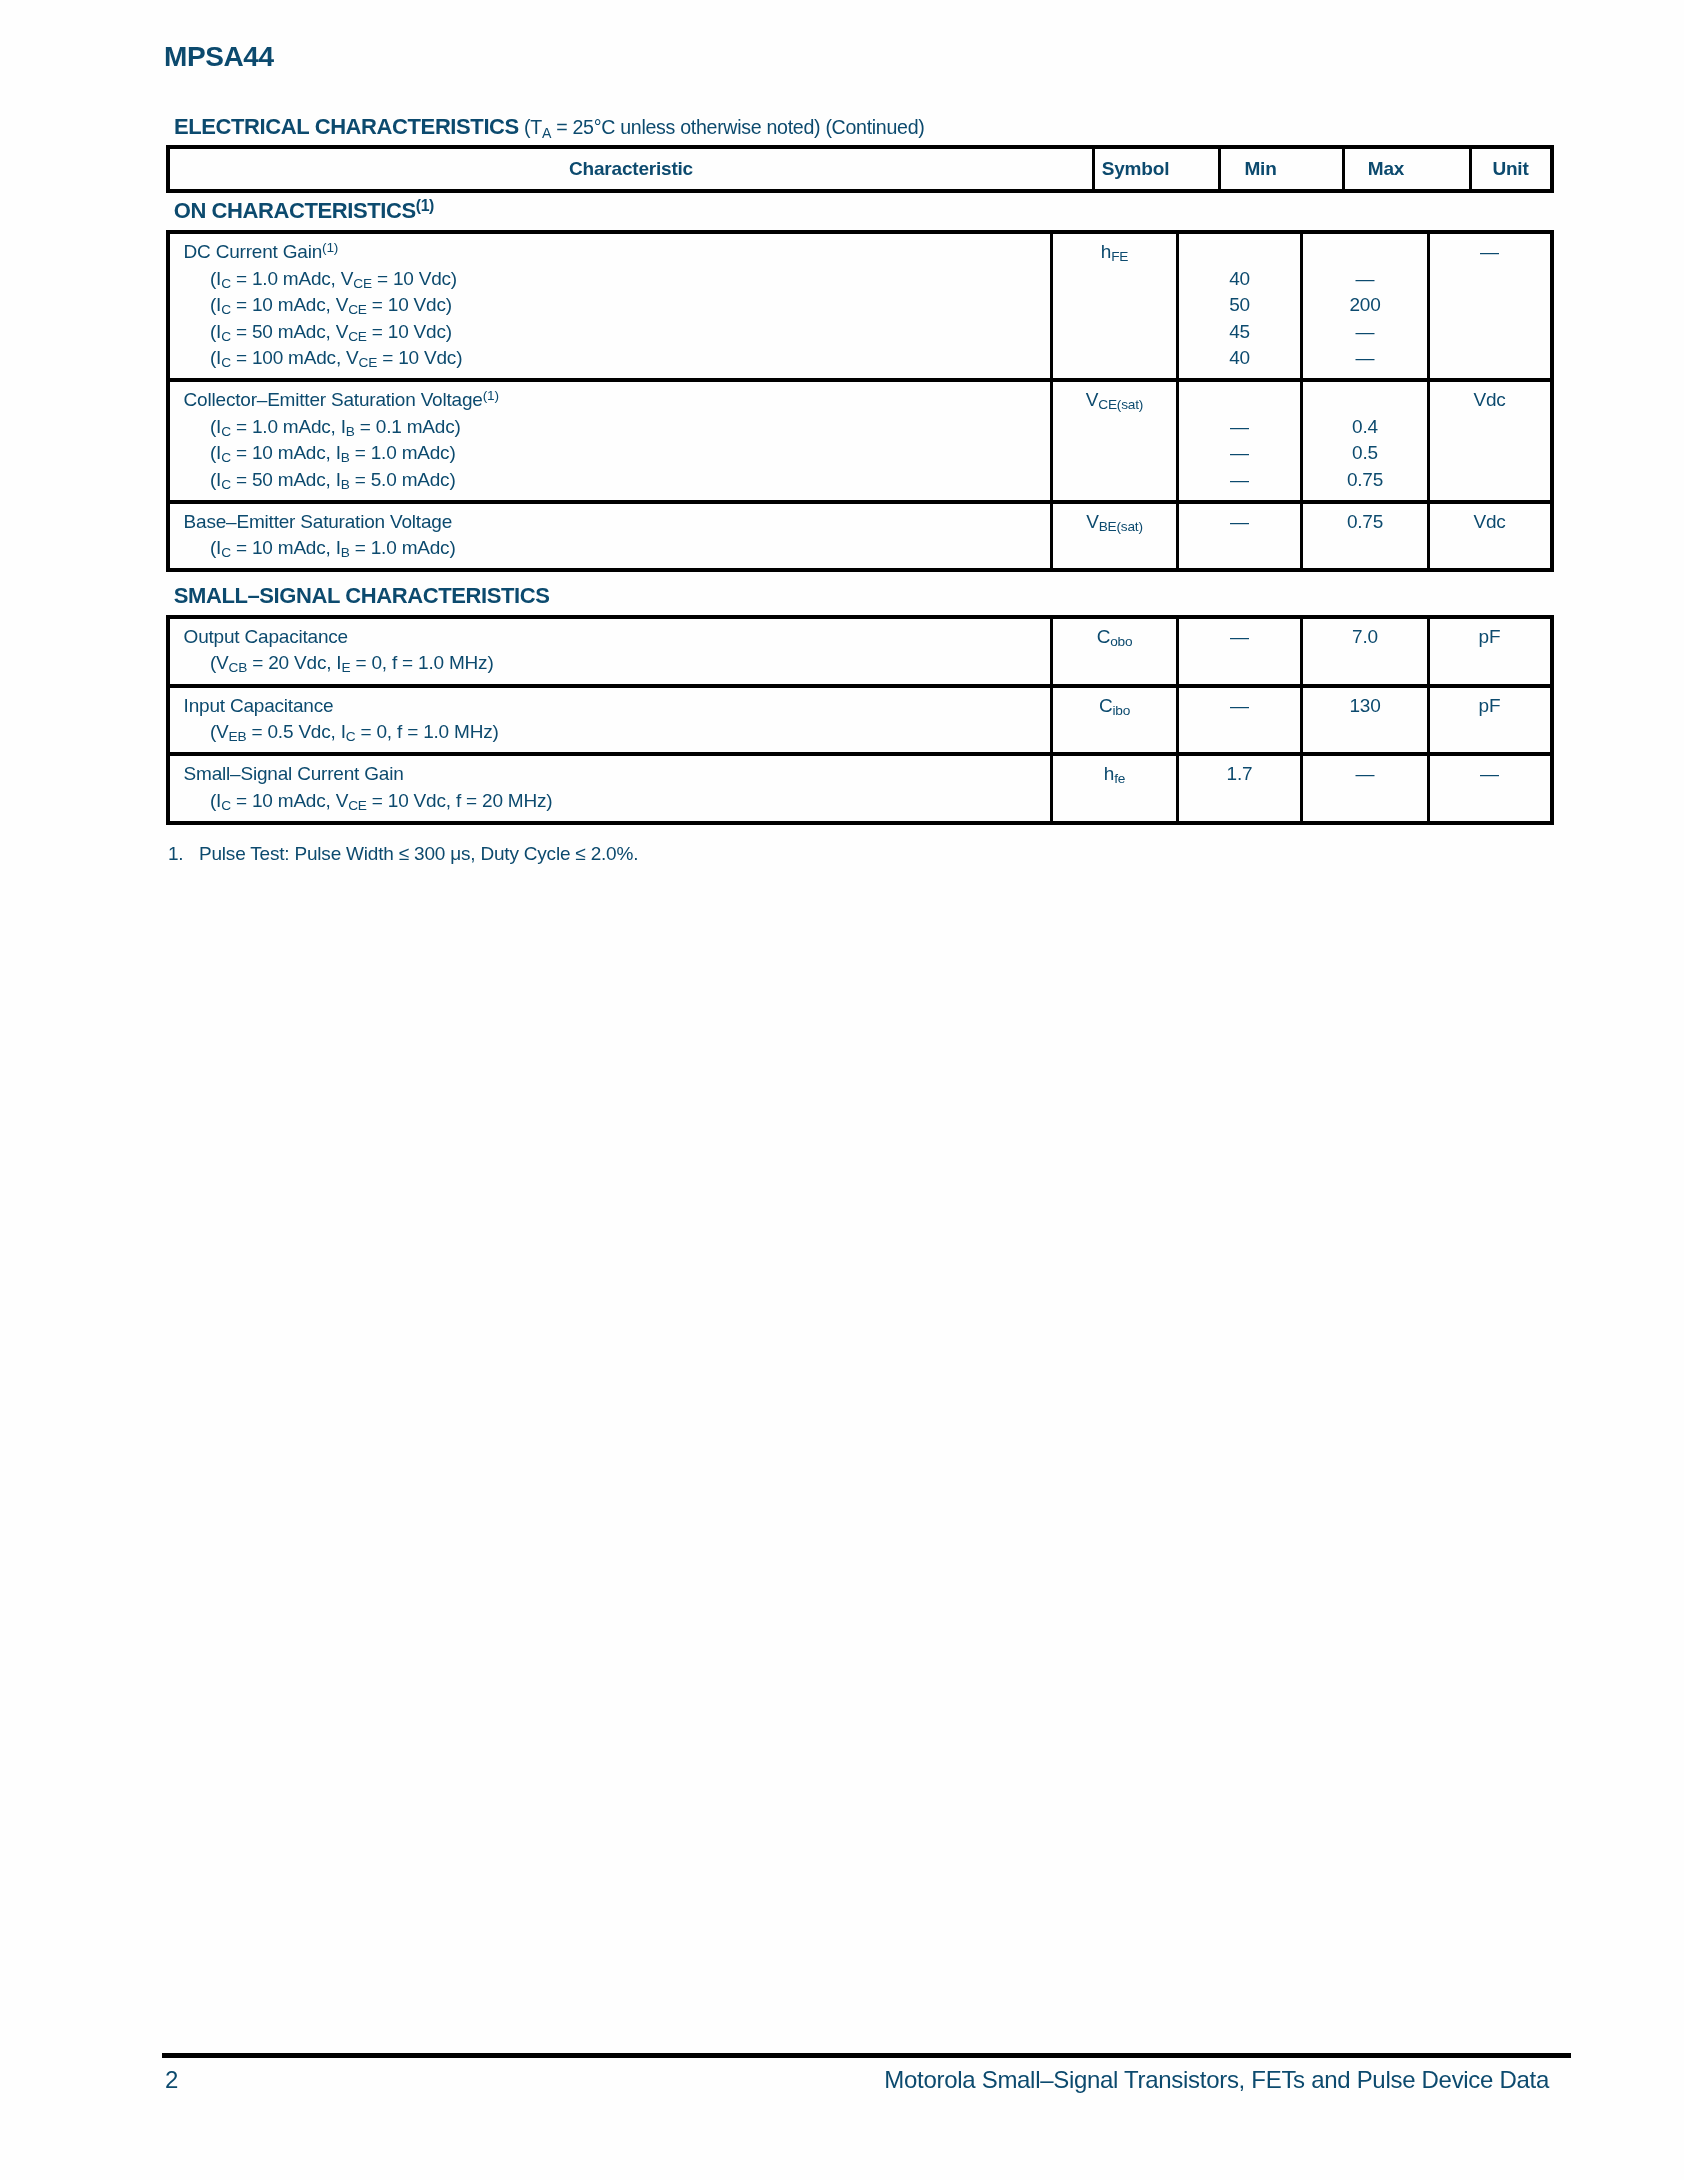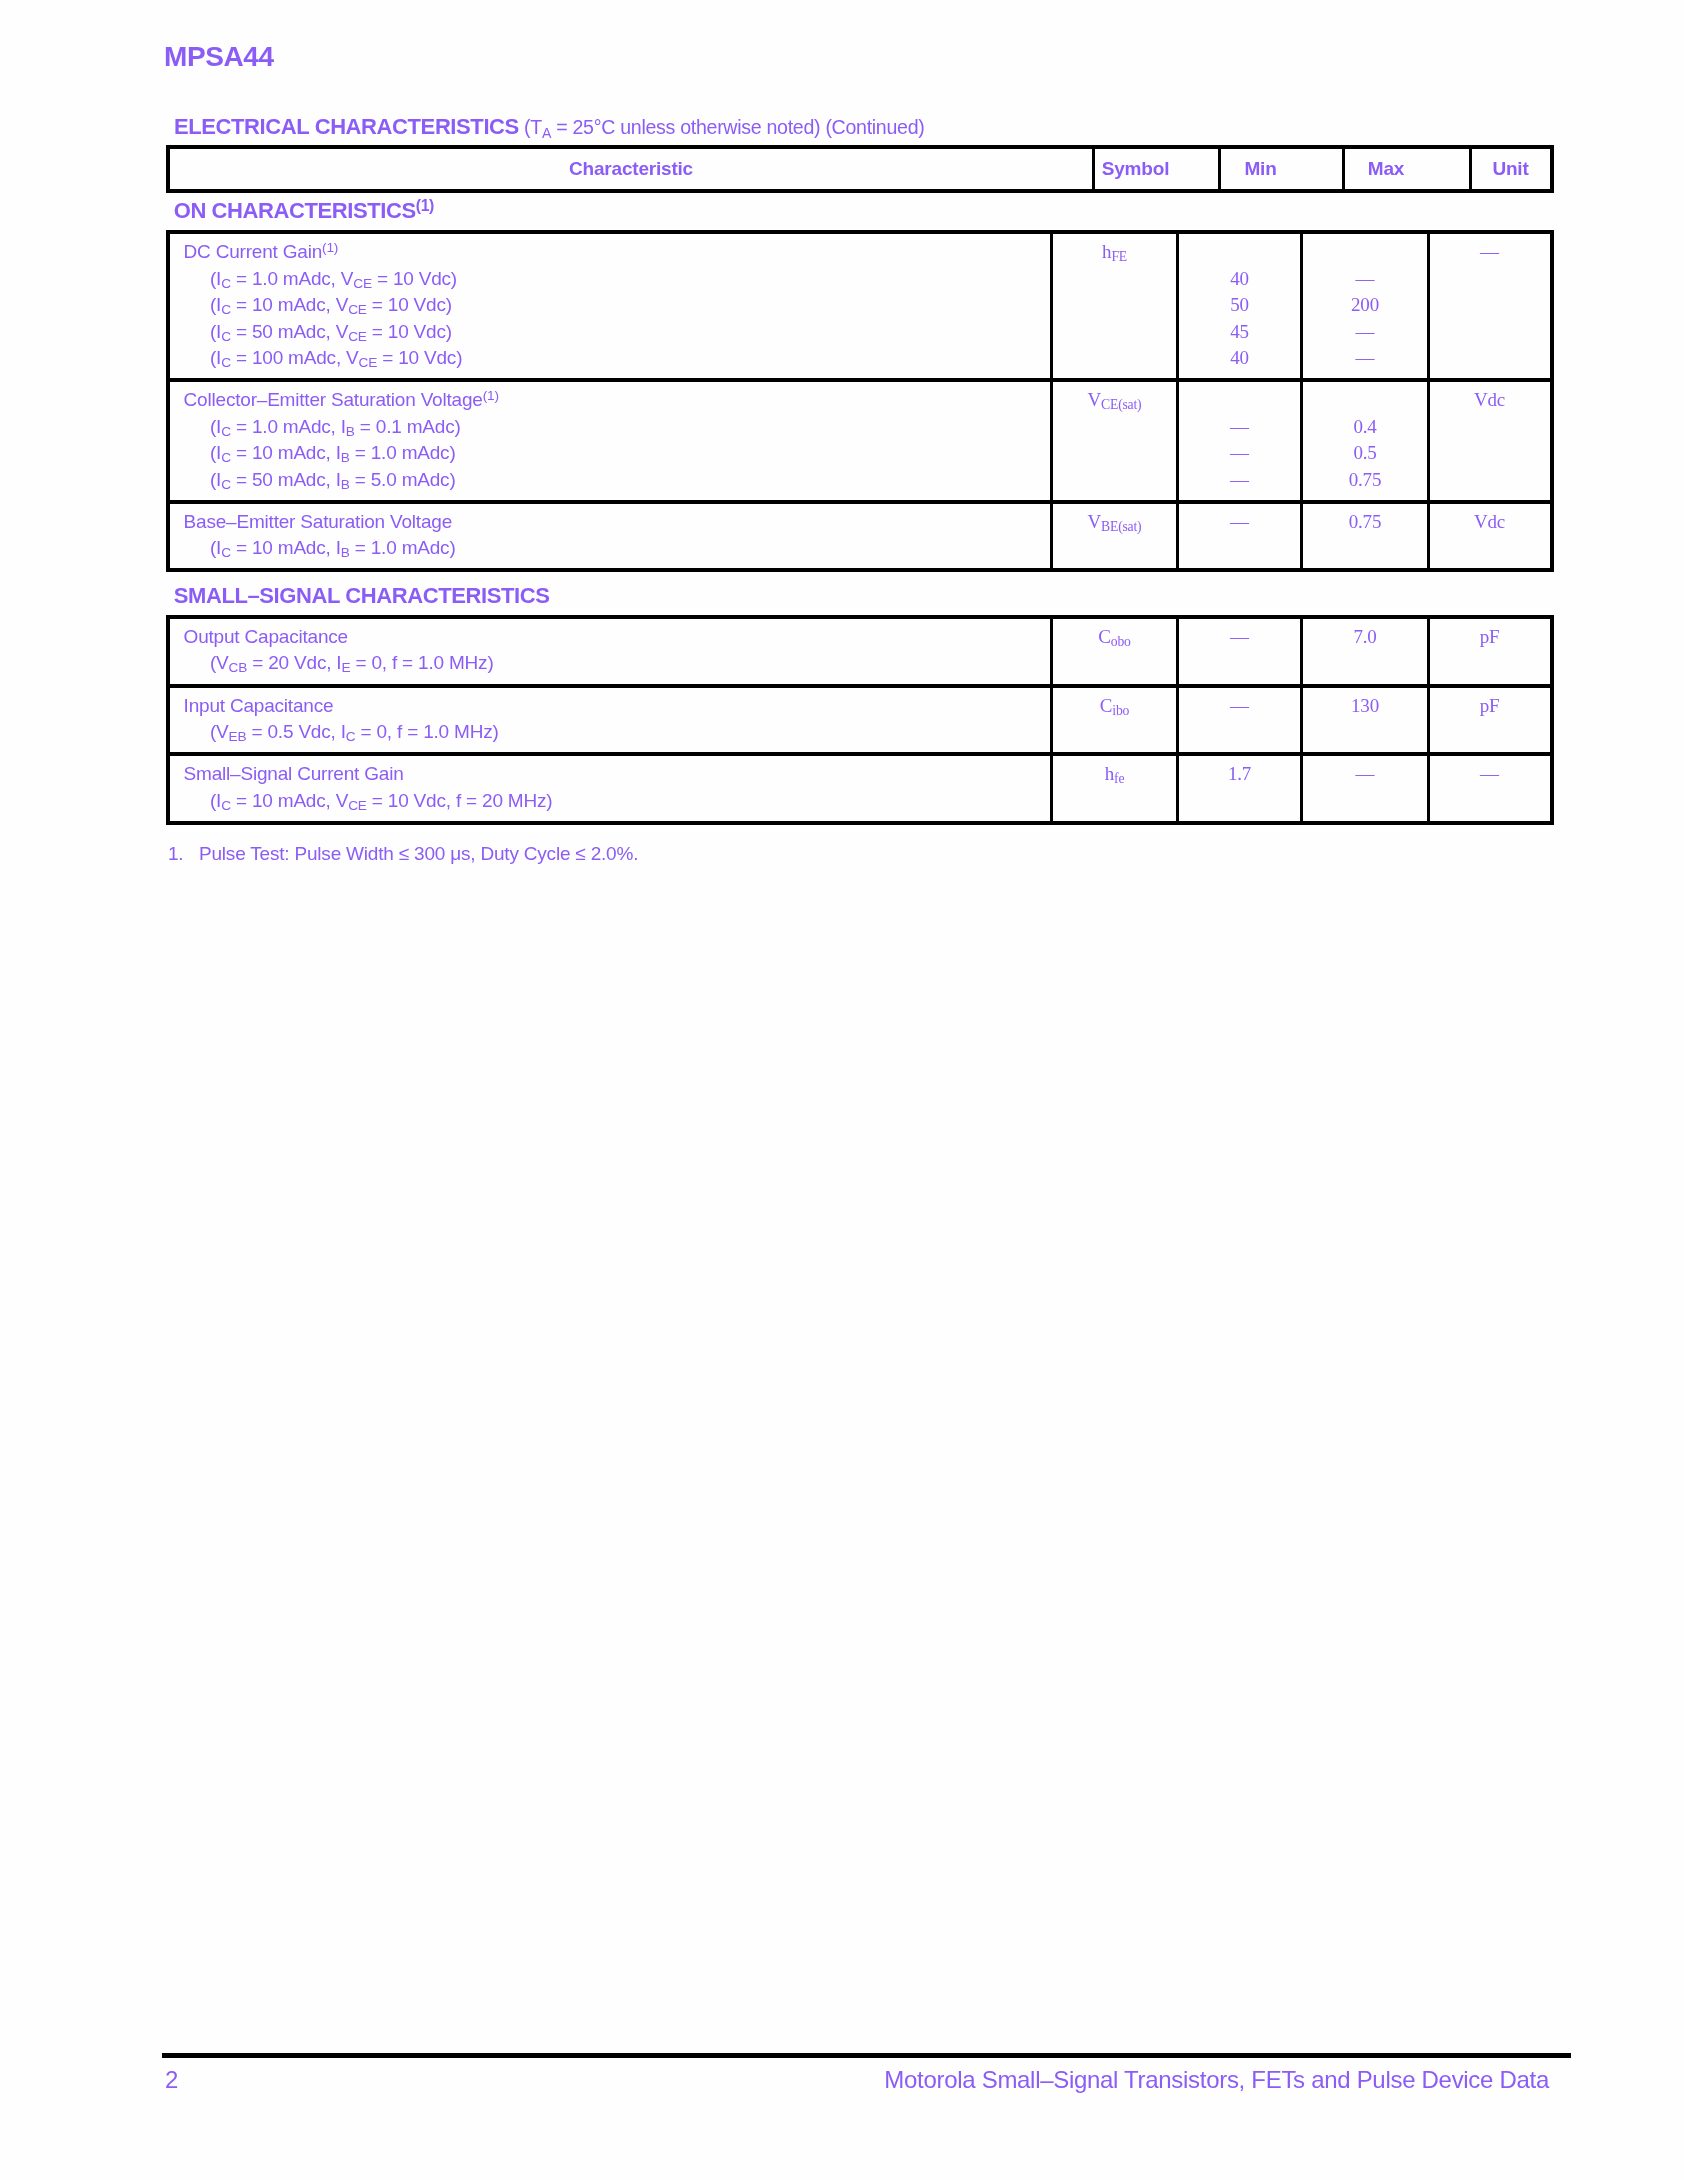--- a/index.html
+++ b/index.html
@@ -3,21 +3,21 @@
 <meta charset="utf-8">
 <style>
   * { box-sizing: border-box; margin: 0; padding: 0; }
   html, body { background: #ffffff; }
   .page {
     position: relative;
     width: 1685px;
     height: 2181px;
     background: #fefefe;
     font-family: "Liberation Sans", sans-serif;
-    color: #8b5cf6;
+    color: #0c4a6e;
     overflow: hidden;
   }
   
   .part-number {
     position: absolute; left: 164px; top: 41px;
     font-size: 28px; font-weight: bold; letter-spacing: -0.4px;
   }
   .ec-heading {
     position: absolute; left: 174px; top: 114px;
     font-size: 19.6px; letter-spacing: -0.3px; white-space: nowrap;
@@ -48,21 +48,21 @@
   }
   .tbl { border: 4.3px solid #000; margin-bottom: 10.2px; background: #fefefe; }
   .row { display: grid; grid-template-columns: 880px 126px 124px 127px 122px; }
   .row + .row { border-top: 4.3px solid #000; }
   .cell { padding-top: 5.1px; padding-bottom: 6.8px; font-size: 19px; letter-spacing: -0.2px; }
   .cell + .cell { border-left: 3.4px solid #000; }
   .c-char { padding-left: 13.6px; }
   .tline { line-height: 26.4px; height: 26.4px; white-space: nowrap; }
   .cond  { line-height: 26.4px; height: 26.4px; padding-left: 26.4px; white-space: nowrap; }
   .c-val { text-align: center; }
-  .vline { line-height: 26.4px; height: 26.4px; font-family: Liberation Serif, serif; }
+  .vline { line-height: 26.4px; height: 26.4px; }
 
   
   .footnote {
     position: absolute; left: 168px; top: 843px;
     font-size: 19px; letter-spacing: -0.2px;
     display: flex; white-space: nowrap;
   }
   .footnote .fn-num { width: 31px; }
 
   

